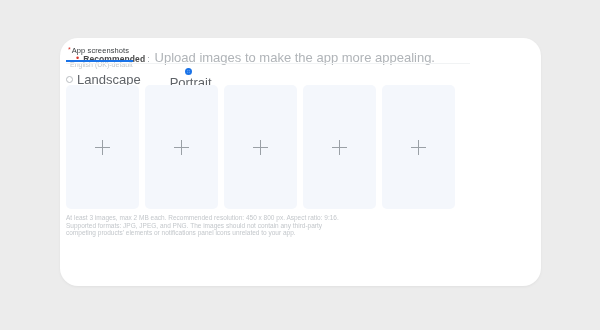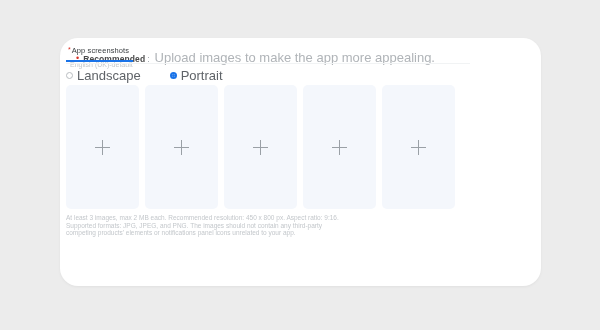--- a/index.html
+++ b/index.html
@@ -105,21 +105,21 @@
     left: 66px;
     top: 68px;
     display: flex;
     align-items: center;
   }
   .radio-opt {
     display: flex;
     align-items: center;
     cursor: pointer;
   }
-  .radio-opt + .radio-opt { margin-left: 29px; }
+  .radio-opt + .radio-opt { margin-left: 29px; flex-direction: column; }
   .radio-mark {
     width: 7px;
     height: 7px;
     border-radius: 50%;
     border: 1px solid #b9bdc1;
     background: #fff;
     box-sizing: border-box;
     margin-right: 4px;
     flex: none;
   }

